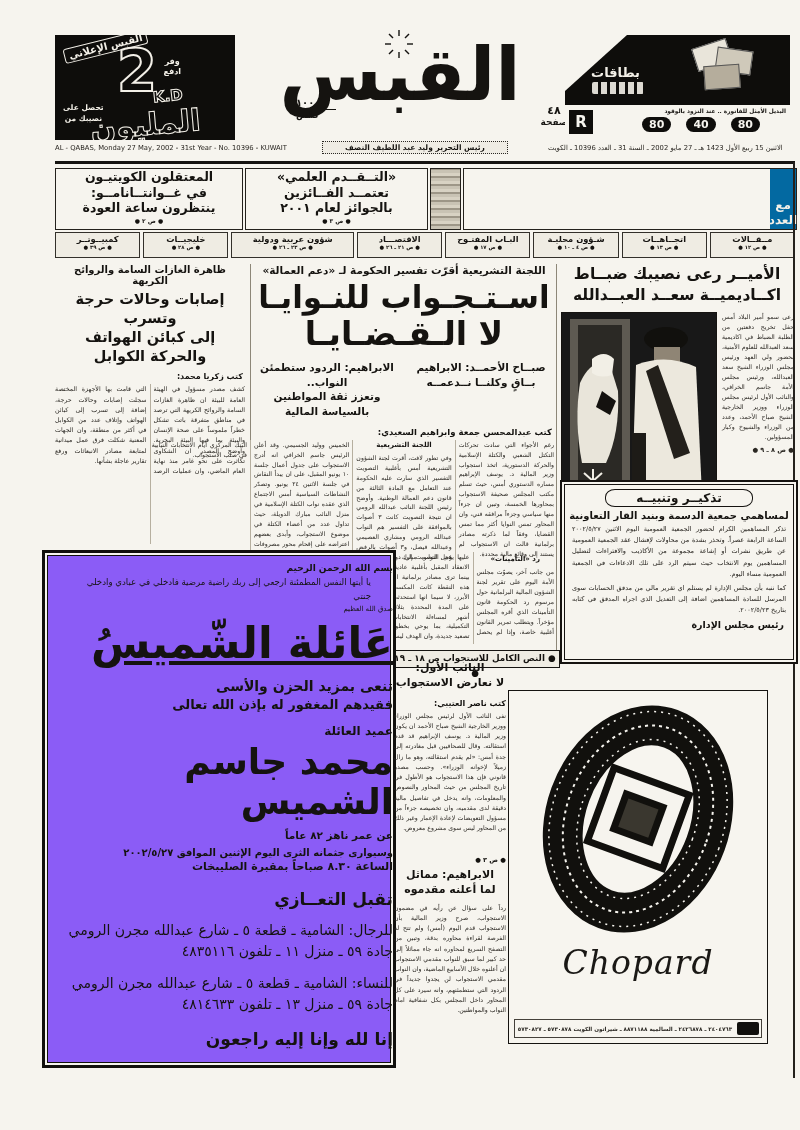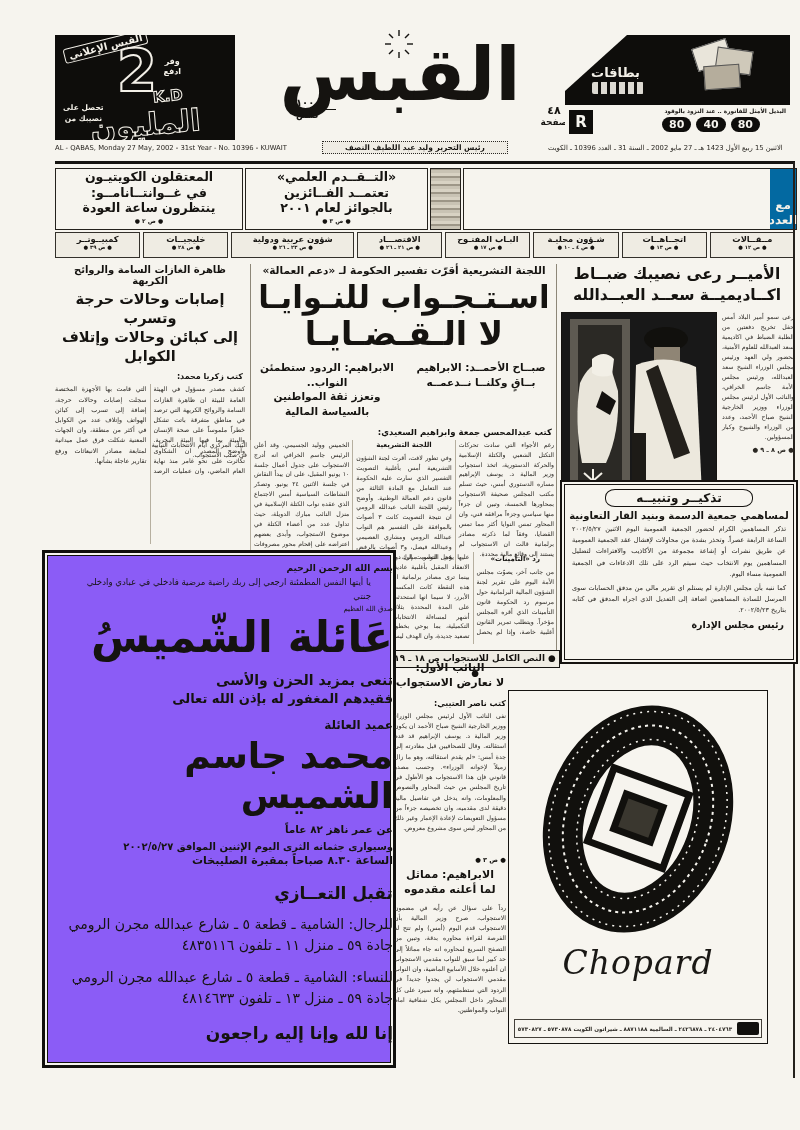--- a/index.html
+++ b/index.html
@@ -35,21 +35,21 @@
   #ad-cards .title{position:absolute;top:30px;right:150px;font-size:13px;font-weight:bold;}
   #ad-cards .brandmark{position:absolute;top:47px;right:146px;width:52px;height:12px;background:
      repeating-linear-gradient(90deg,#f3f0e8 0 6px,transparent 6px 9px);border-radius:2px;opacity:.9;}
   #ad-cards .card{position:absolute;width:34px;height:22px;background:#e9e5da;border:1px solid #555;}
   #ad-cards .c1{top:8px;right:60px;transform:rotate(-18deg);}
   #ad-cards .c2{top:14px;right:38px;transform:rotate(8deg);background:#cfc9ba;}
   #ad-cards .c3{top:30px;right:50px;transform:rotate(-4deg);background:#b5ad9c;}
   #ad-cards .strip{position:absolute;left:0;right:0;bottom:0;height:34px;background:#f6f4ee;color:#151310;border-top:1px solid #f6f4ee;}
   #ad-cards .rlogo{position:absolute;left:4px;top:4px;width:24px;height:24px;background:#0e0d0b;color:#f6f4ee;font-size:15px;font-weight:bold;text-align:center;line-height:24px;}
   #ad-cards .tagline{position:absolute;right:4px;top:2px;font-size:5.8px;font-weight:bold;}
-  #ad-cards .nums{position:absolute;right:30px;top:11px;display:flex;gap:5px;direction:ltr;}
+  #ad-cards .nums{position:absolute;right:30px;top:11px;display:flex;gap:15px;direction:ltr;}
   #ad-cards .num{background:#0e0d0b;color:#f6f4ee;font-size:11px;font-weight:bold;padding:1px 7px;border-radius:8px;}
 
   #rule-top{left:55px;top:161px;width:740px;height:3px;background:#151310;}
 
   
   .strip-box{border:1px solid #24211c;background:#f6f4ee;text-align:center;}
   #strip-left{left:55px;top:168px;width:186px;height:60px;}
   #strip-mid{left:245px;top:168px;width:181px;height:60px;}
   .strip-box .l{font-size:12.5px;font-weight:bold;line-height:1.25;}
   .strip-box .pg{font-size:6px;font-weight:bold;margin-top:1px;}
@@ -107,21 +107,21 @@
   #notice .ttl{width:110px;margin:7px auto 2px;border:1.5px solid #151310;border-radius:10px/8px;font-size:12px;font-weight:bold;text-align:center;padding:1px 18px;}
   #notice .sub{font-size:10px;font-weight:bold;text-align:center;margin:3px 6px;}
   #notice p{font-size:6.5px;line-height:1.72;text-align:justify;margin:3px 10px;color:#211e19;}
   #notice .sign{font-size:9.5px;font-weight:bold;margin:2px 12px;}
 
   
   #obituary{left:42px;top:550px;width:348px;height:512px;border:3.5px solid #11100d;box-shadow:inset 0 0 0 2px #f6f4ee,inset 0 0 0 3px #11100d;background:#8b5cf6;}
   #obituary .basmala{font-size:9px;font-weight:bold;margin-top:10px;}
   #obituary .verse{font-size:8.6px;margin:3px 22px 0;line-height:1.6;}
   #obituary .sadaqa{font-size:7px;margin-top:1px;}
-  #obituary .family{font-size:43px;font-weight:bold;line-height:1.15;}
+  #obituary .family{font-size:43px;font-weight:bold;margin-top:6px;line-height:1.15;text-decoration:underline;}
   #obituary .l1{font-size:14px;font-weight:bold;margin-top:10px;}
   #obituary .l2{font-size:13px;font-weight:bold;margin-top:3px;}
   #obituary .ttl{font-size:12px;font-weight:bold;margin-top:12px;}
   #obituary .name{font-size:36px;font-weight:bold;margin-top:4px;line-height:1.1;}
   #obituary .age{font-size:10.5px;font-weight:bold;margin-top:8px;}
   #obituary .bur{font-size:10px;font-weight:bold;margin-top:6px;}
   #obituary .bur2{font-size:11px;font-weight:bold;margin-top:2px;}
   #obituary .cond{font-size:17px;font-weight:bold;margin-top:16px;}
   #obituary .addr{font-size:14px;font-weight:normal;margin-top:11px;line-height:1.5;}
   #obituary .closing{font-size:17px;font-weight:bold;margin-top:14px;}
@@ -264,21 +264,21 @@
   </div>
 
   <div class="abs vrule" id="vr1"></div>
   <div class="abs vrule" id="vr2"></div>
   <div class="abs" id="vr-edge"></div>
 
   <div class="abs" id="gas">
     <div class="kicker">ظاهرة الغازات السامة والروائح الكريهة</div>
     <div class="hl">
       <div>إصابات وحالات حرجة وتسرب</div>
-      <div>إلى كبائن وحالات وإتلاف الكوابل</div>
+      <div>إلى كبائن الهواتف والحركة الكوابل</div>
     </div>
     <div class="byline">كتب زكريا محمد:</div>
     <div class="body">كشف مصدر مسؤول في الهيئة العامة للبيئة ان ظاهرة الغازات السامة والروائح الكريهة التي ترصد في مناطق متفرقة باتت تشكل خطراً ملموساً على صحة الإنسان والبيئة بما فيها البيئة البحرية. وأوضح المصدر ان الشكاوى تكاثرت على نحو غامر منذ نهاية العام الماضي، وان عمليات الرصد التي قامت بها الأجهزة المختصة سجلت إصابات وحالات حرجة، إضافة إلى تسرب إلى كبائن الهواتف وإتلاف عدد من الكوابل في أكثر من منطقة، وان الجهات المعنية شكلت فرق عمل ميدانية لمتابعة مصادر الانبعاثات ورفع تقارير عاجلة بشأنها.</div>
   </div>
 
   <div class="abs" id="lead">
     <div class="kicker">اللجنة التشريعية أقرّت تفسير الحكومة لـ «دعم العمالة»</div>
     <div class="h1">اسـتـجـواب للنـوايـا</div>
     <div class="h2">لا الـقـضـايـا</div>
     <div class="subs">

